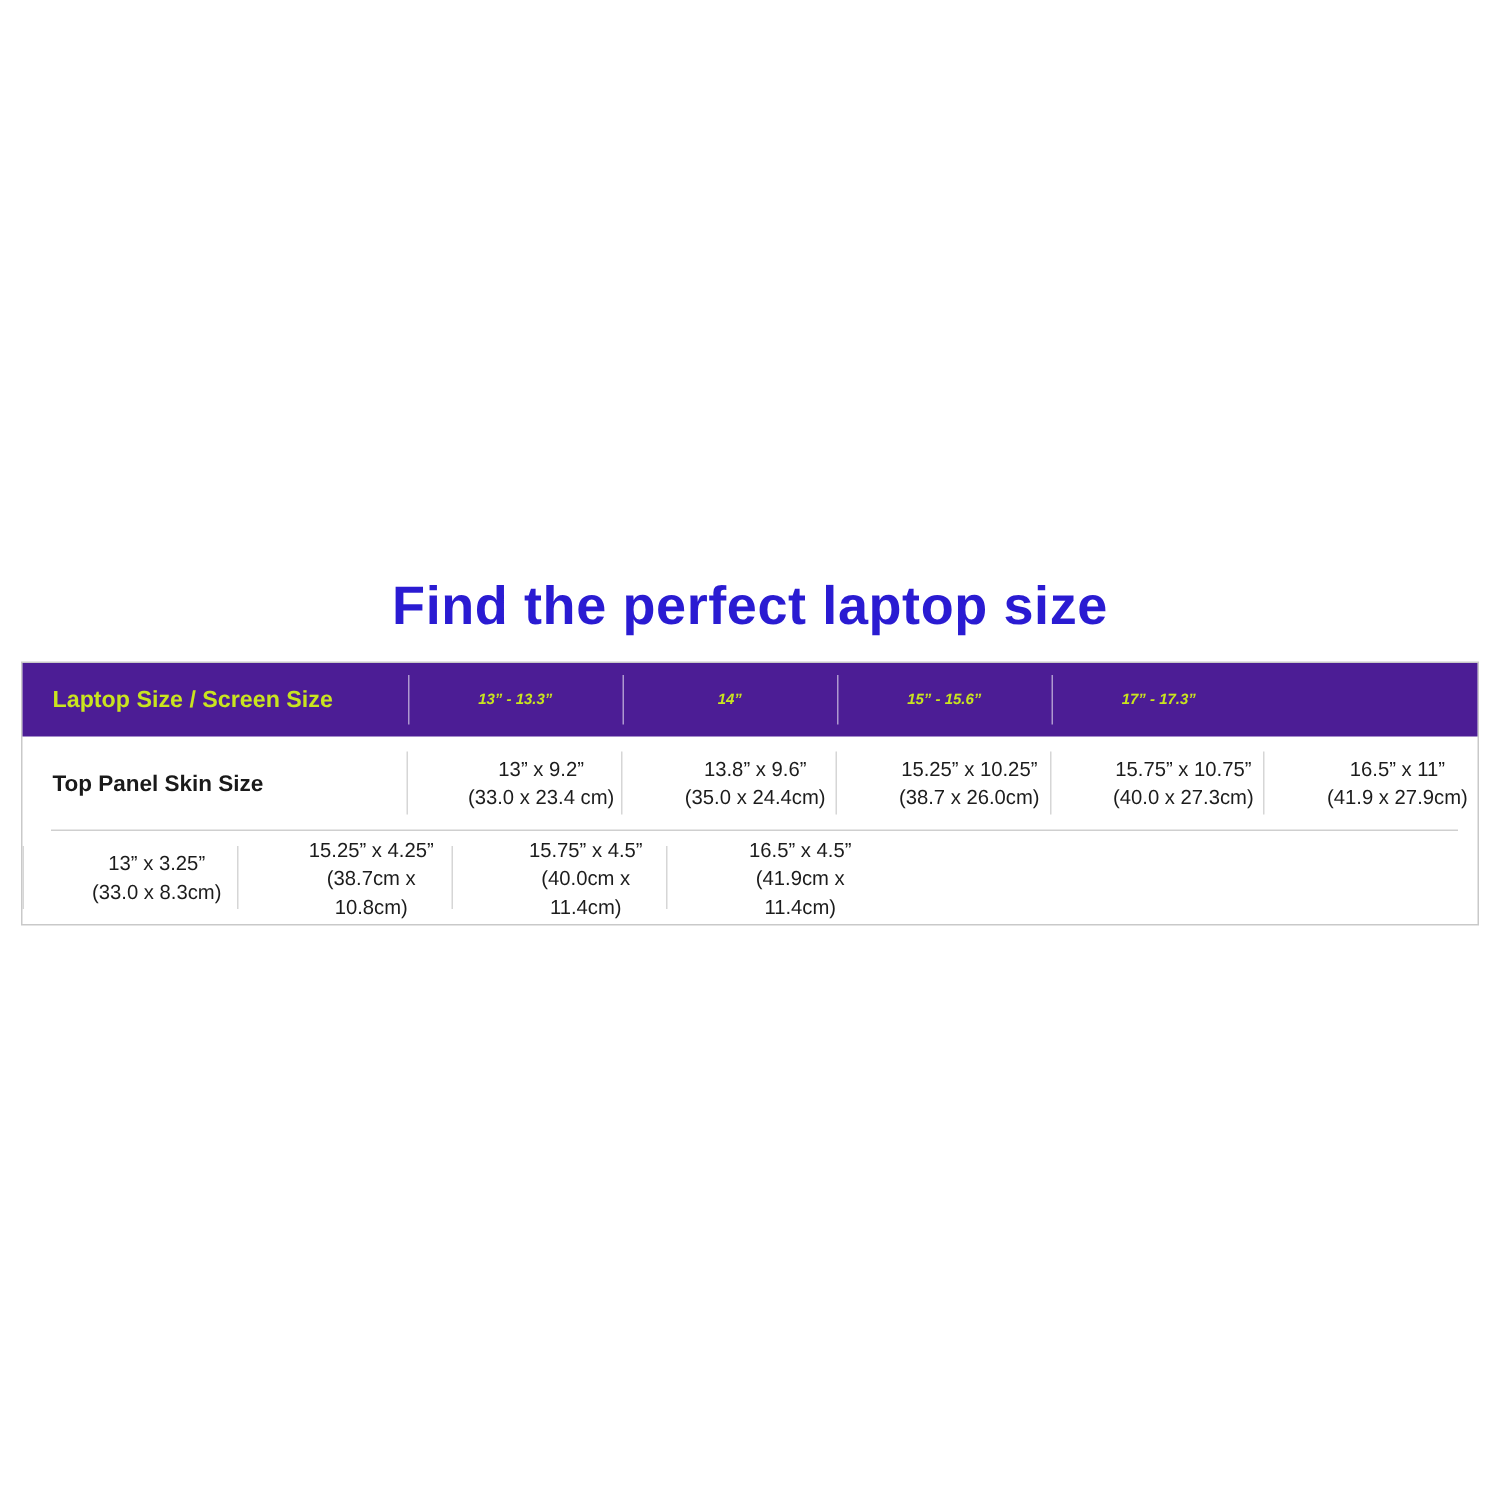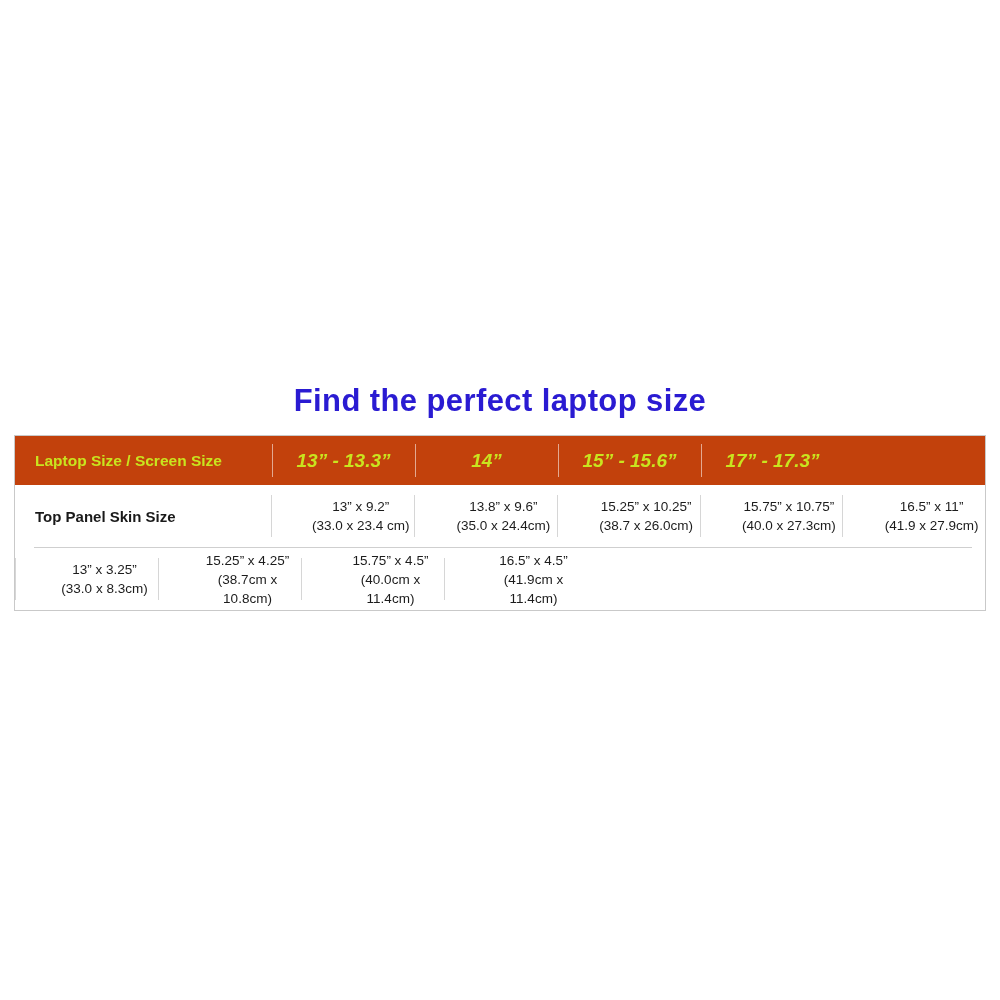--- a/index.html
+++ b/index.html
@@ -4,56 +4,56 @@
 <style>
   * { margin: 0; padding: 0; box-sizing: border-box; }
   html, body { width: 1000px; height: 1000px; background: #ffffff; }
   body { font-family: "Liberation Sans", sans-serif; position: relative; }
 
   .title-wrap {
     padding-top: 383px;
     text-align: center;
   }
   .page-title {
-    font-size: 31px;
+    font-size: 36px;
     font-weight: 700;
     letter-spacing: 0.4px;
     color: #2A1BD2;
   }
 
   .size-table {
     position: relative;
     margin: 16px 14px 0 14px;
     width: 972px;
     border: 1px solid #C9C9C9;
     background: #ffffff;
   }
 
   .thead {
     display: flex;
     height: 49px;
-    background: #c2410c;
+    background: #4c1d95;
   }
   .th-label {
     width: 257px;
     display: flex;
     align-items: center;
     padding-left: 20px;
     color: #C9E41F;
     font-size: 15.5px;
     font-weight: 700;
   }
   .th {
     width: 143px;
     position: relative;
     display: flex;
     align-items: center;
     justify-content: center;
     color: #C9E41F;
-    font-size: 19px;
+    font-size: 10px;
     font-weight: 700;
     font-style: italic;
   }
   .th::before {
     content: "";
     position: absolute;
     left: 0; top: 8px; bottom: 8px;
     width: 1px;
     background: rgba(255,255,255,0.55);
   }

